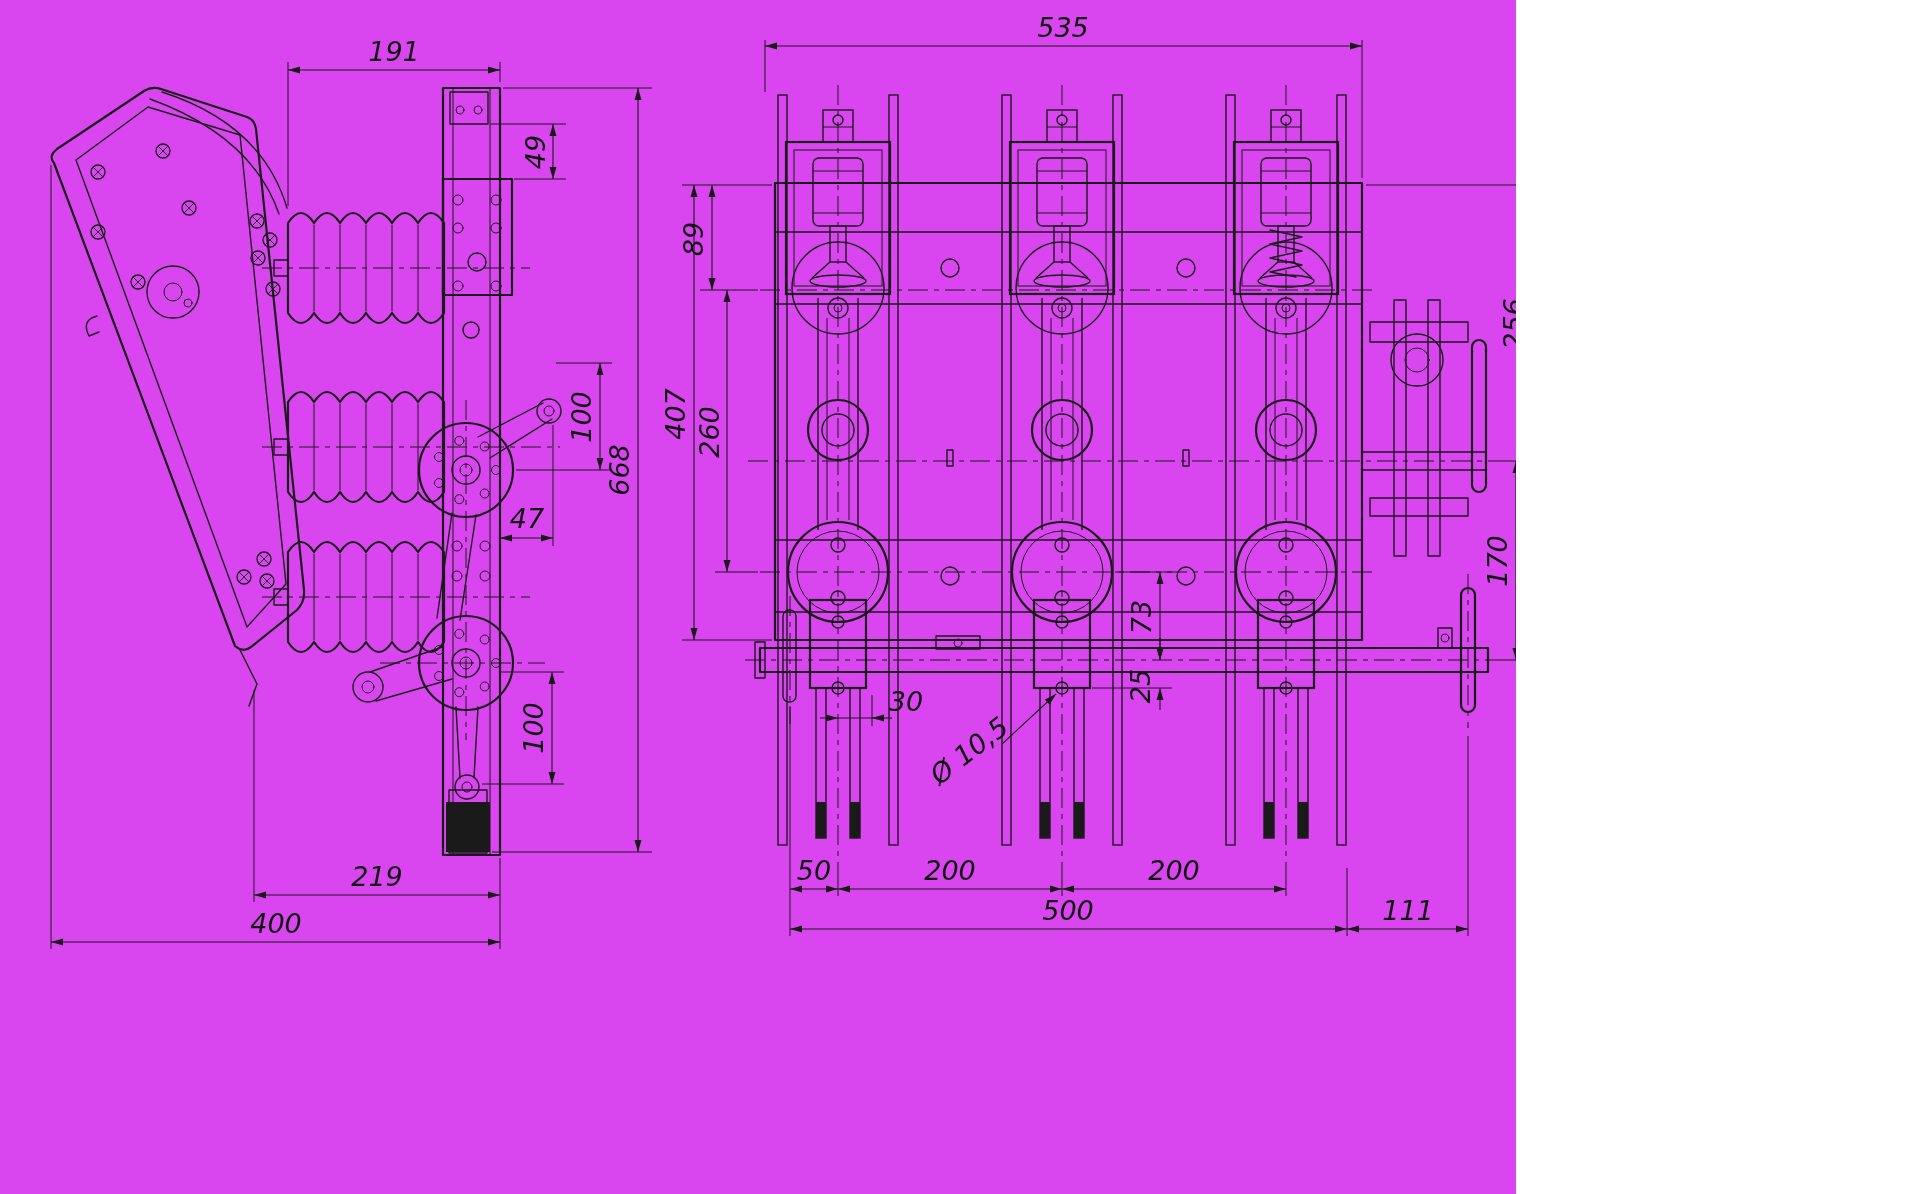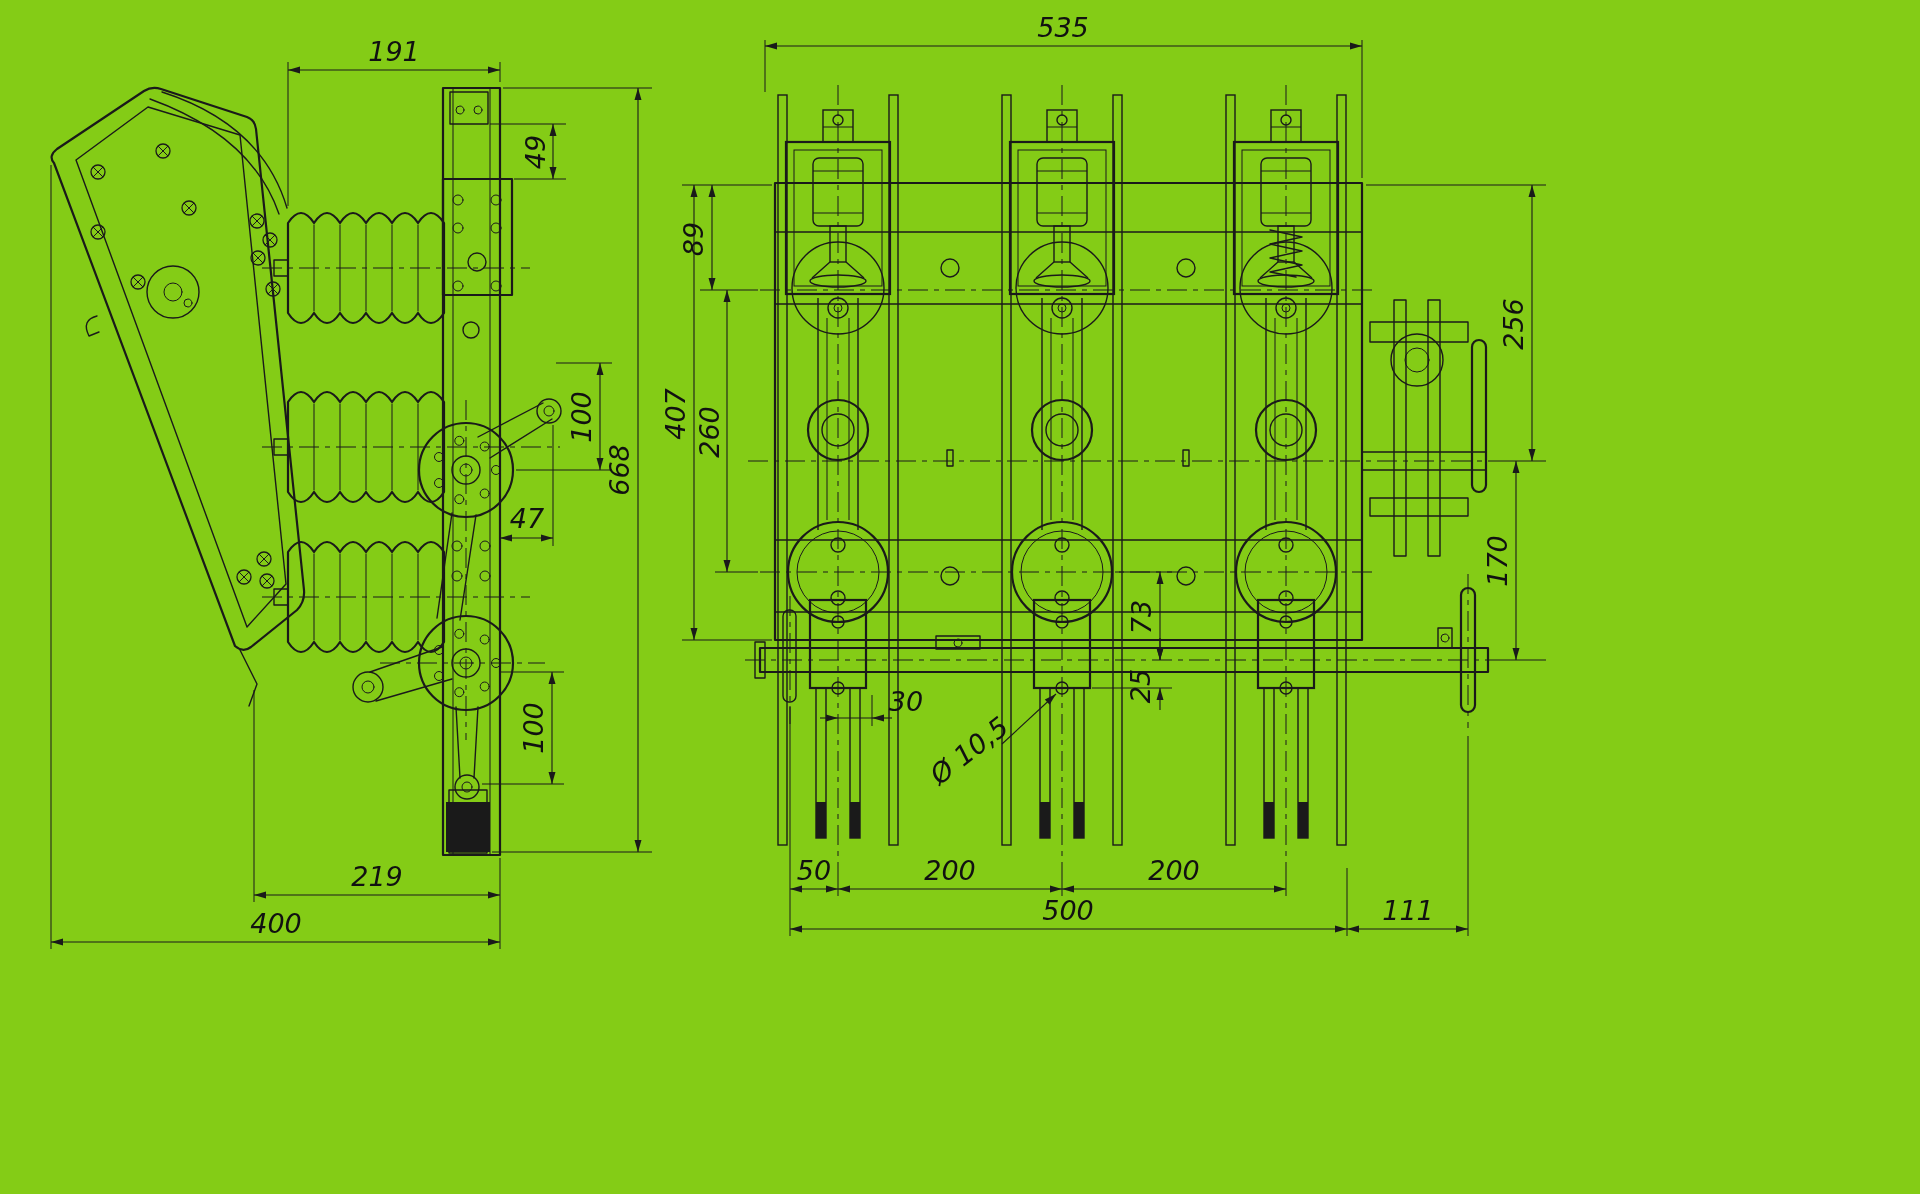--- a/index.html
+++ b/index.html
@@ -1,16 +1,16 @@
 <!DOCTYPE html>
 <html><head>
 <meta charset="utf-8">
 <style>
   html,body{margin:0;padding:0;background:#ffffff;}
-  .canvas{position:relative;width:1920px;height:1194px;background:#84cc16;overflow:hidden;
+  .canvas{position:relative;width:1516px;height:1194px;background:#d946ef;overflow:hidden;
           font-family:"DejaVu Sans",sans-serif;}
   svg{position:absolute;left:0;top:0;}
   .ol  {fill:none;stroke:#1a1a1a;stroke-width:2.2;stroke-linejoin:round;stroke-linecap:round;}
   .ol1 {fill:none;stroke:#1a1a1a;stroke-width:1.4;stroke-linejoin:round;stroke-linecap:round;}
   .thin{fill:none;stroke:#1a1a1a;stroke-width:1;stroke-linejoin:round;stroke-linecap:round;}
   .cl  {fill:none;stroke:#1a1a1a;stroke-width:1;stroke-dasharray:20 6 5 6;}
   .dim {fill:none;stroke:#1a1a1a;stroke-width:1.1;}
   .ext {fill:none;stroke:#1a1a1a;stroke-width:1;}
   .fillb{fill:#1a1a1a;stroke:none;}
   text.dt{font-family:"DejaVu Sans",sans-serif;font-style:italic;font-size:27px;fill:#111;text-anchor:middle;}

